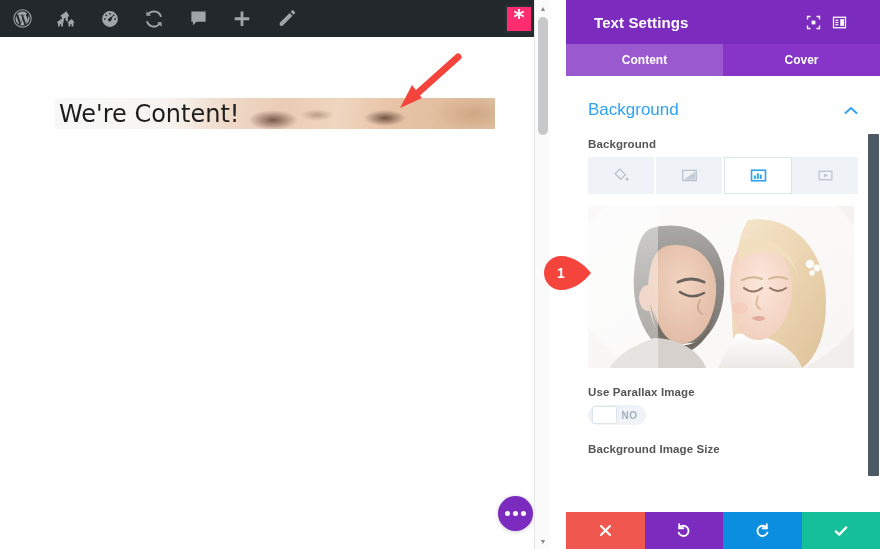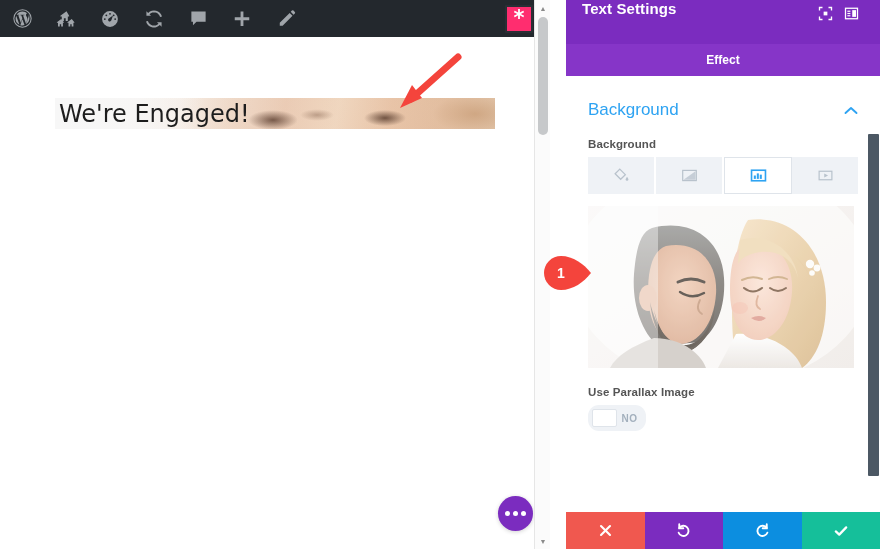--- a/index.html
+++ b/index.html
@@ -120,21 +120,21 @@
     z-index: 2;
   }
 
   
   .panel {
     position: absolute; left: 566px; top: 0; width: 314px; height: 549px;
     background: #ffffff; overflow: hidden;
   }
   .panel-header {
     height: 44px; background: #7b2cbf;
-    display: flex; align-items: flex-start; padding: 0 16px;
+    display: flex; align-items: center; padding: 0 28px;
   }
   .panel-title {
     color: #ffffff; font-size: 15px; font-weight: 700;
     flex: 1; letter-spacing: .1px;
   }
   .hdr-icon {
     width: 26px; height: 26px; display: flex;
     align-items: center; justify-content: center; color: #fff;
   }
   .panel-tabs {
@@ -181,21 +181,21 @@
   
   .bg-preview {
     margin-top: 12px; width: 266px; height: 162px;
     position: relative; overflow: hidden;
     background: #f6f4f2;
   }
   .bg-photo { position: absolute; inset: 0; }
 
   
   .toggle-wrap {
-    width: 58px; height: 26px; background: #eff2f6;
+    width: 58px; height: 20px; background: #eff2f6;
     border-radius: 11px; display: flex; align-items: center;
     padding: 0 4px;
   }
   .toggle-knob {
     width: 25px; height: 18px; background: #ffffff;
     border: 1px solid #dfe4ea; border-radius: 2px;
   }
   .toggle-text {
     flex: 1; text-align: center; font-size: 10px;
     font-weight: 700; color: #a3b0bd; letter-spacing: .4px;
@@ -298,21 +298,21 @@
 
       <div class="ab-spacer"></div>
 
       <div class="divi-btn">
         <span>*</span>
       </div>
     </div>
 
     <div class="module-strip">
       <div class="module-photo"></div>
-      <div class="module-text">We're Engaged!</div>
+      <div class="module-text">We're Content!</div>
     </div>
 
     <div class="annot-arrow">
       <svg width="72" height="58" viewBox="0 0 72 58">
         <g fill="none" stroke="#f4443c" stroke-width="7" stroke-linecap="round">
           <line x1="66" y1="5" x2="19" y2="47"></line>
         </g>
         <path d="M8 56 L30 46 L20 33 Z" fill="#f4443c"></path>
       </svg>
     </div>
@@ -356,21 +356,22 @@
           <rect x="2" y="3" width="16" height="14"></rect>
           <rect x="11" y="5.5" width="5" height="9" fill="currentColor" stroke="none"></rect>
           <line x1="4.5" y1="7" x2="8.5" y2="7" stroke-width="1.6"></line>
           <line x1="4.5" y1="10" x2="8.5" y2="10" stroke-width="1.6"></line>
           <line x1="4.5" y1="13" x2="8.5" y2="13" stroke-width="1.6"></line>
         </svg>
       </div>
     </div>
 
     <div class="panel-tabs">
-      <div class="tab">Effect</div>
+      <div class="tab active">Content</div>
+      <div class="tab">Cover</div>
     </div>
 
     <div class="panel-body">
 
       <div class="section-head">
         <div class="section-title">Background</div>
         <div class="chev">
           <svg width="14" height="9" viewBox="0 0 14 9" fill="none" stroke="currentColor" stroke-width="1.9" stroke-linecap="round" stroke-linejoin="round">
             <path d="M1.5 7 L7 2 L12.5 7"></path>
           </svg>
@@ -490,20 +491,21 @@
             <rect x="0" y="0" width="70" height="162" fill="#ffffff" opacity=".4"></rect>
           </svg>
         </div>
 
         <div class="field-label">Use Parallax Image</div>
         <div class="toggle-wrap">
           <div class="toggle-knob"></div>
           <div class="toggle-text">NO</div>
         </div>
 
+        <div class="field-label">Background Image Size</div>
 
       </div>
     </div>
 
     <div class="panel-scroll">
       <div class="ps-thumb"></div>
     </div>
 
     <div class="action-bar">
       <div class="act cancel">

